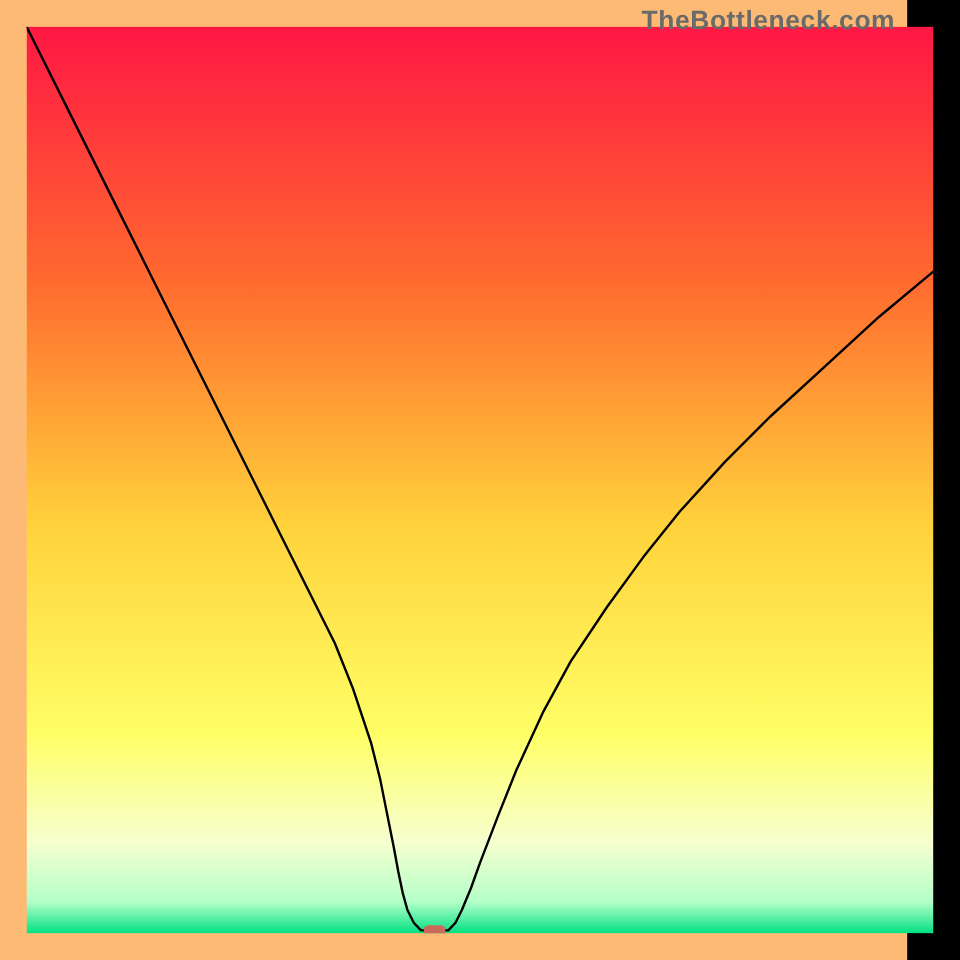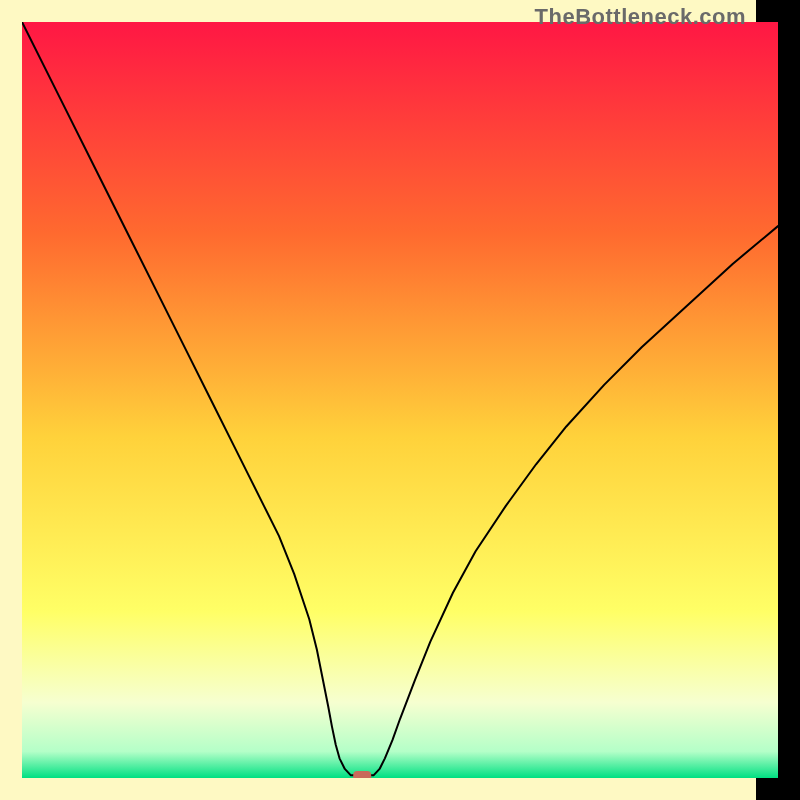--- a/index.html
+++ b/index.html
@@ -7,21 +7,21 @@
     padding: 0;
     width: 800px;
     height: 800px;
     overflow: hidden;
     font-family: Arial, Helvetica, sans-serif;
     background: #000;
   }
   .outer {
     width: 756px;
     height: 800px;
-    background: #fef9c3;
+    background: #fdba74;
     position: relative;
   }
   .watermark {
     position: absolute;
     top: 4px;
     right: 10px;
     font-size: 22px;
     font-weight: 600;
     color: #6a6a6a;
     letter-spacing: 0.5px;

